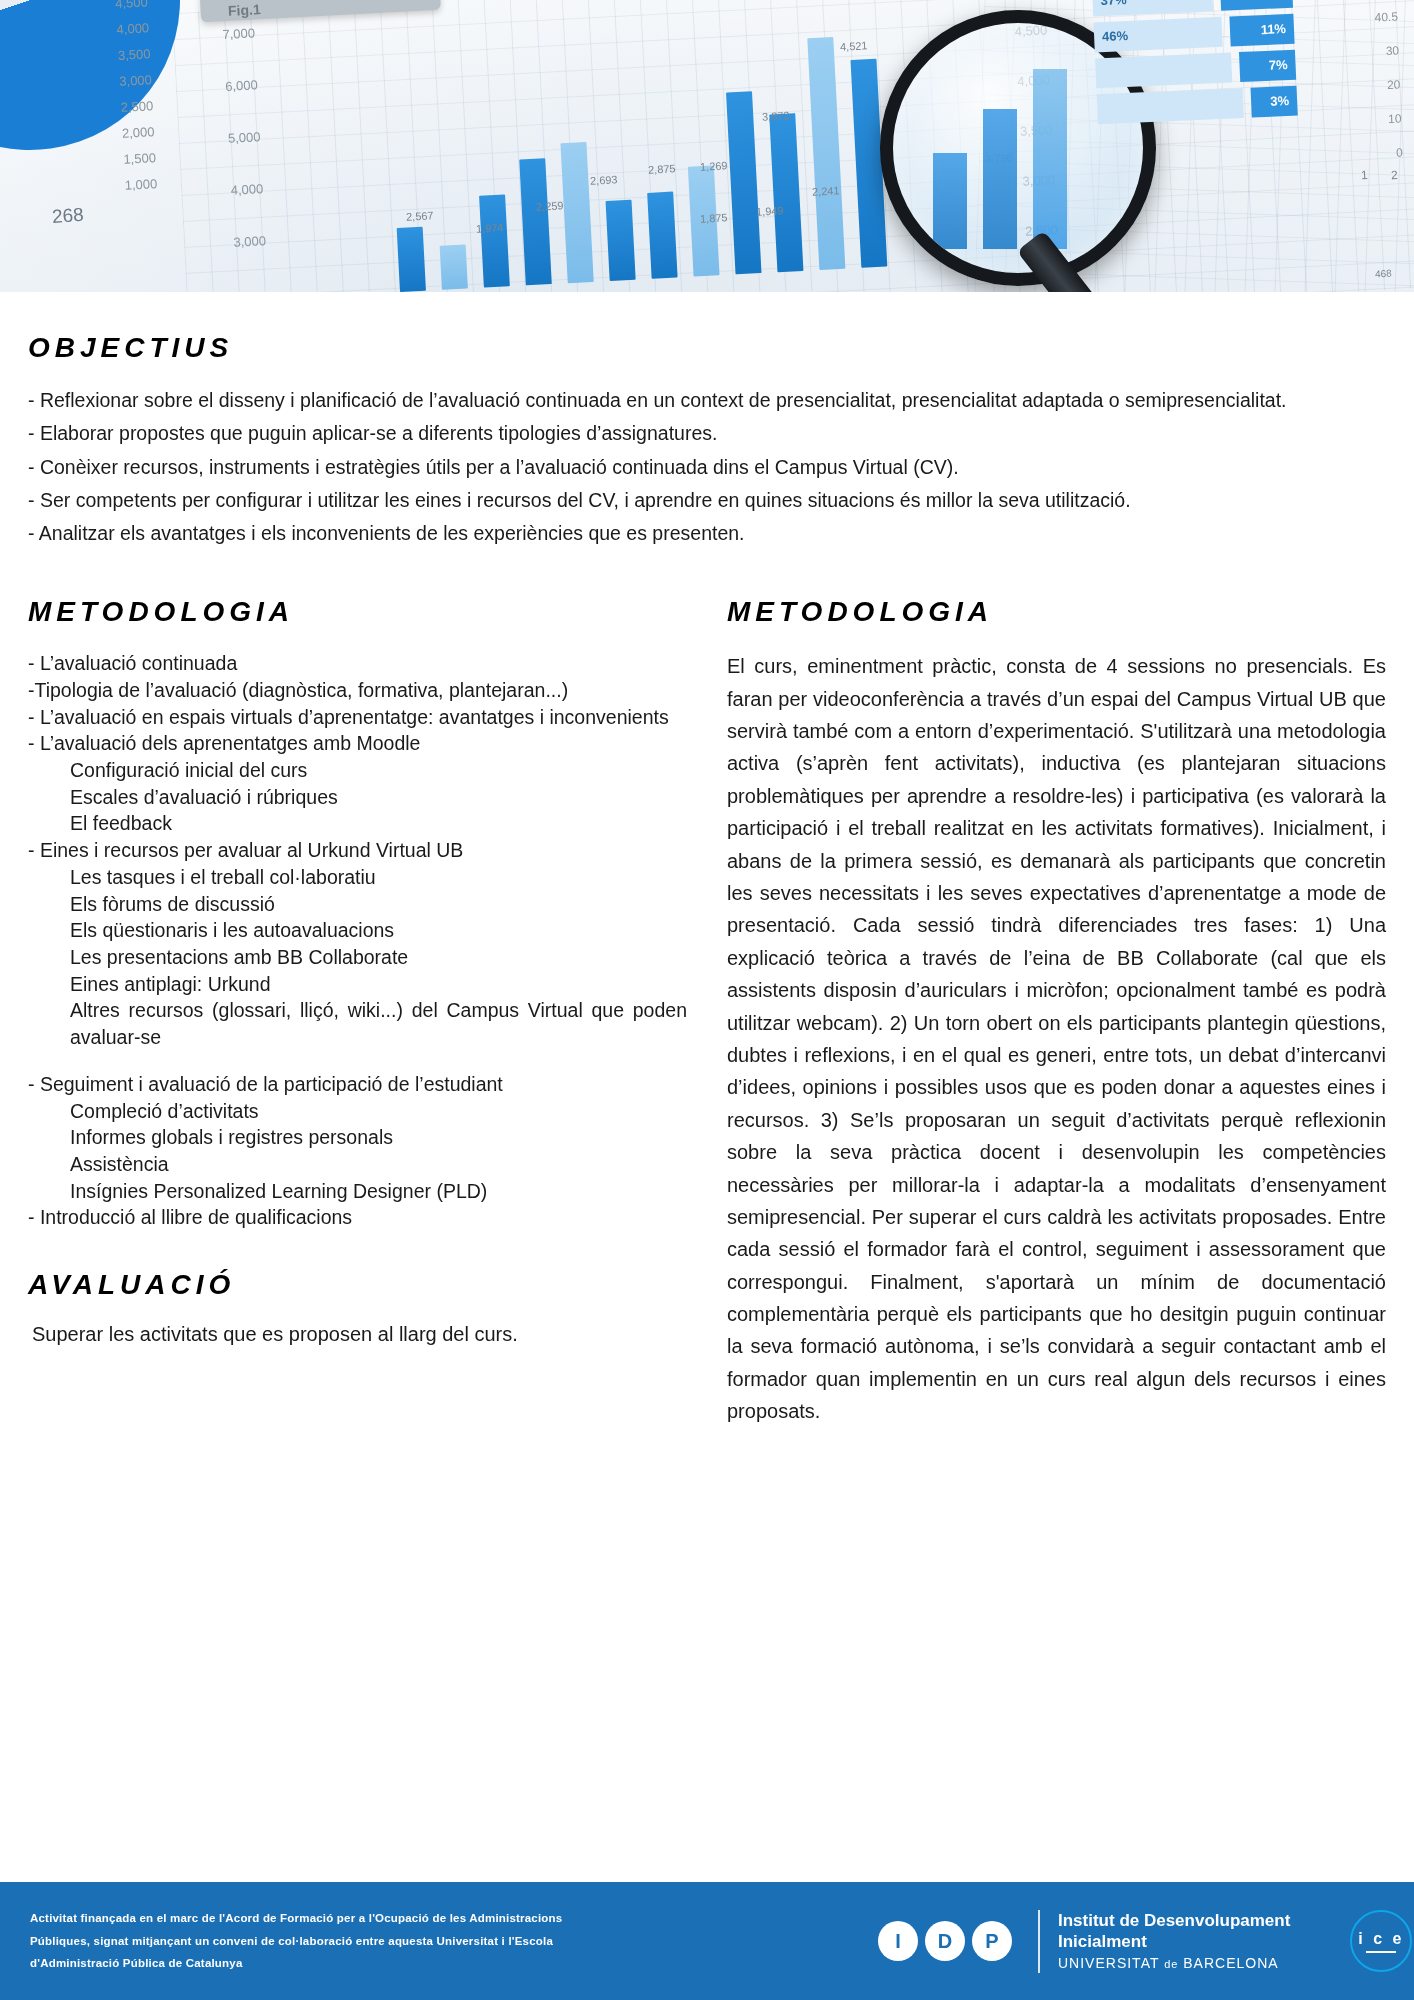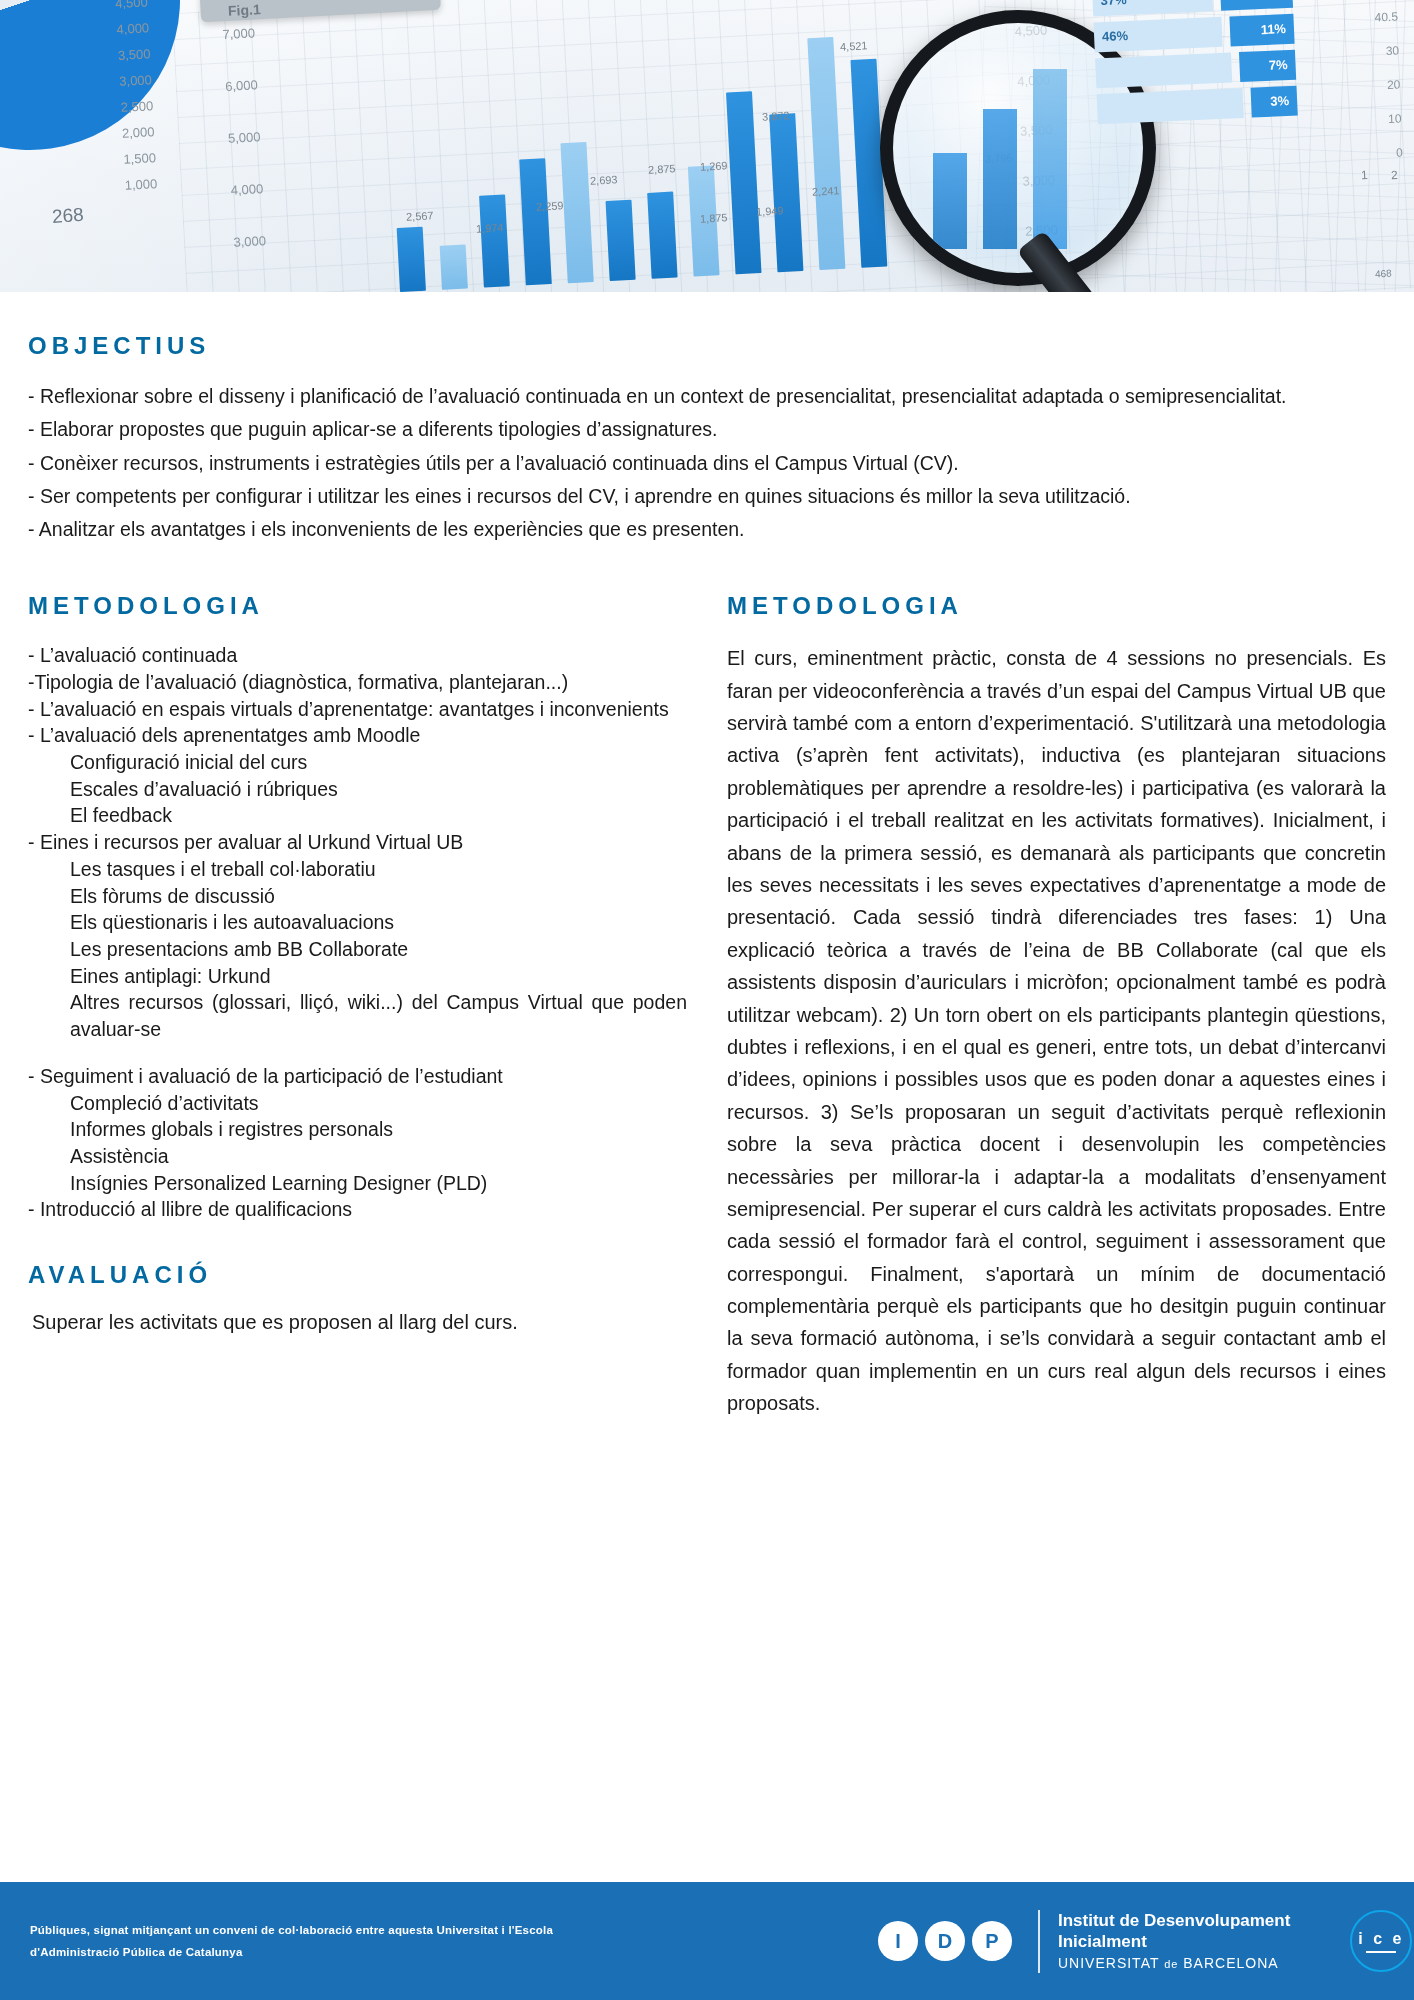--- a/index.html
+++ b/index.html
@@ -165,25 +165,26 @@
     right: 14px; top: 0px;
     font-size: 12px; color: #8c969e; line-height: 34px; text-align: right;
     transform: rotate(-2deg);
   }
 
   
   .content {
     padding: 0 28px;
   }
   h2.section {
-    color: #0369a1;
-    font-size: 24px;
+    color: #000000;
+    font-size: 28px;
     letter-spacing: 5px;
     font-weight: bold;
     margin: 38px 0 22px 0;
+    font-style: italic;
   }
   #objectius-title { margin-top: 40px; }
 
   .obj-list p {
     margin: 0 0 4px 0;
     font-size: 19.5px;
     line-height: 1.5;
     text-align: justify;
   }
   .obj-list p.just { text-align: justify; }
@@ -439,20 +440,21 @@
       <div class="meth">
         <p>El curs, eminentment pràctic, consta de 4 sessions no presencials. Es faran per videoconferència a través d’un espai del Campus Virtual UB que servirà també com a entorn d’experimentació.  S'utilitzarà una metodologia activa (s’aprèn fent activitats), inductiva (es plantejaran situacions problemàtiques per aprendre a resoldre-les) i participativa (es valorarà la participació i el treball realitzat en les activitats formatives).  Inicialment, i abans de la primera sessió, es demanarà als participants que concretin les seves necessitats i les seves expectatives d’aprenentatge a mode de presentació.  Cada sessió tindrà diferenciades tres fases: 1) Una explicació teòrica a través de l’eina de BB Collaborate (cal que els assistents disposin d’auriculars i micròfon; opcionalment també es podrà utilitzar webcam). 2) Un torn obert on els participants plantegin qüestions, dubtes i reflexions, i en el qual es generi, entre tots, un debat d’intercanvi d’idees, opinions i possibles usos que es poden donar a aquestes eines i recursos. 3) Se’ls proposaran un seguit d’activitats perquè reflexionin sobre la seva pràctica docent i desenvolupin les competències necessàries per millorar-la i adaptar-la a modalitats d’ensenyament semipresencial. Per superar el curs caldrà les  activitats proposades.   Entre cada sessió el formador farà el control, seguiment i assessorament que correspongui.  Finalment, s'aportarà un mínim de documentació complementària perquè els participants que ho desitgin puguin continuar la seva formació autònoma, i se’ls convidarà a seguir contactant amb el formador quan implementin en un curs real algun dels recursos i eines proposats.</p>
       </div>
     </div>
 
   </div>
 </div>
 
 <div class="footer">
   <div class="footer-text">
+    <div>Activitat finançada en el marc de l'Acord de Formació per a l'Ocupació de les Administracions</div>
     <div>Públiques, signat mitjançant un conveni de col·laboració entre aquesta Universitat i l'Escola</div>
     <div>d'Administració Pública de Catalunya</div>
   </div>
 
   <div class="footer-logos">
     <div class="idp">
       <span>I</span>
       <span>D</span>
       <span>P</span>
     </div>

